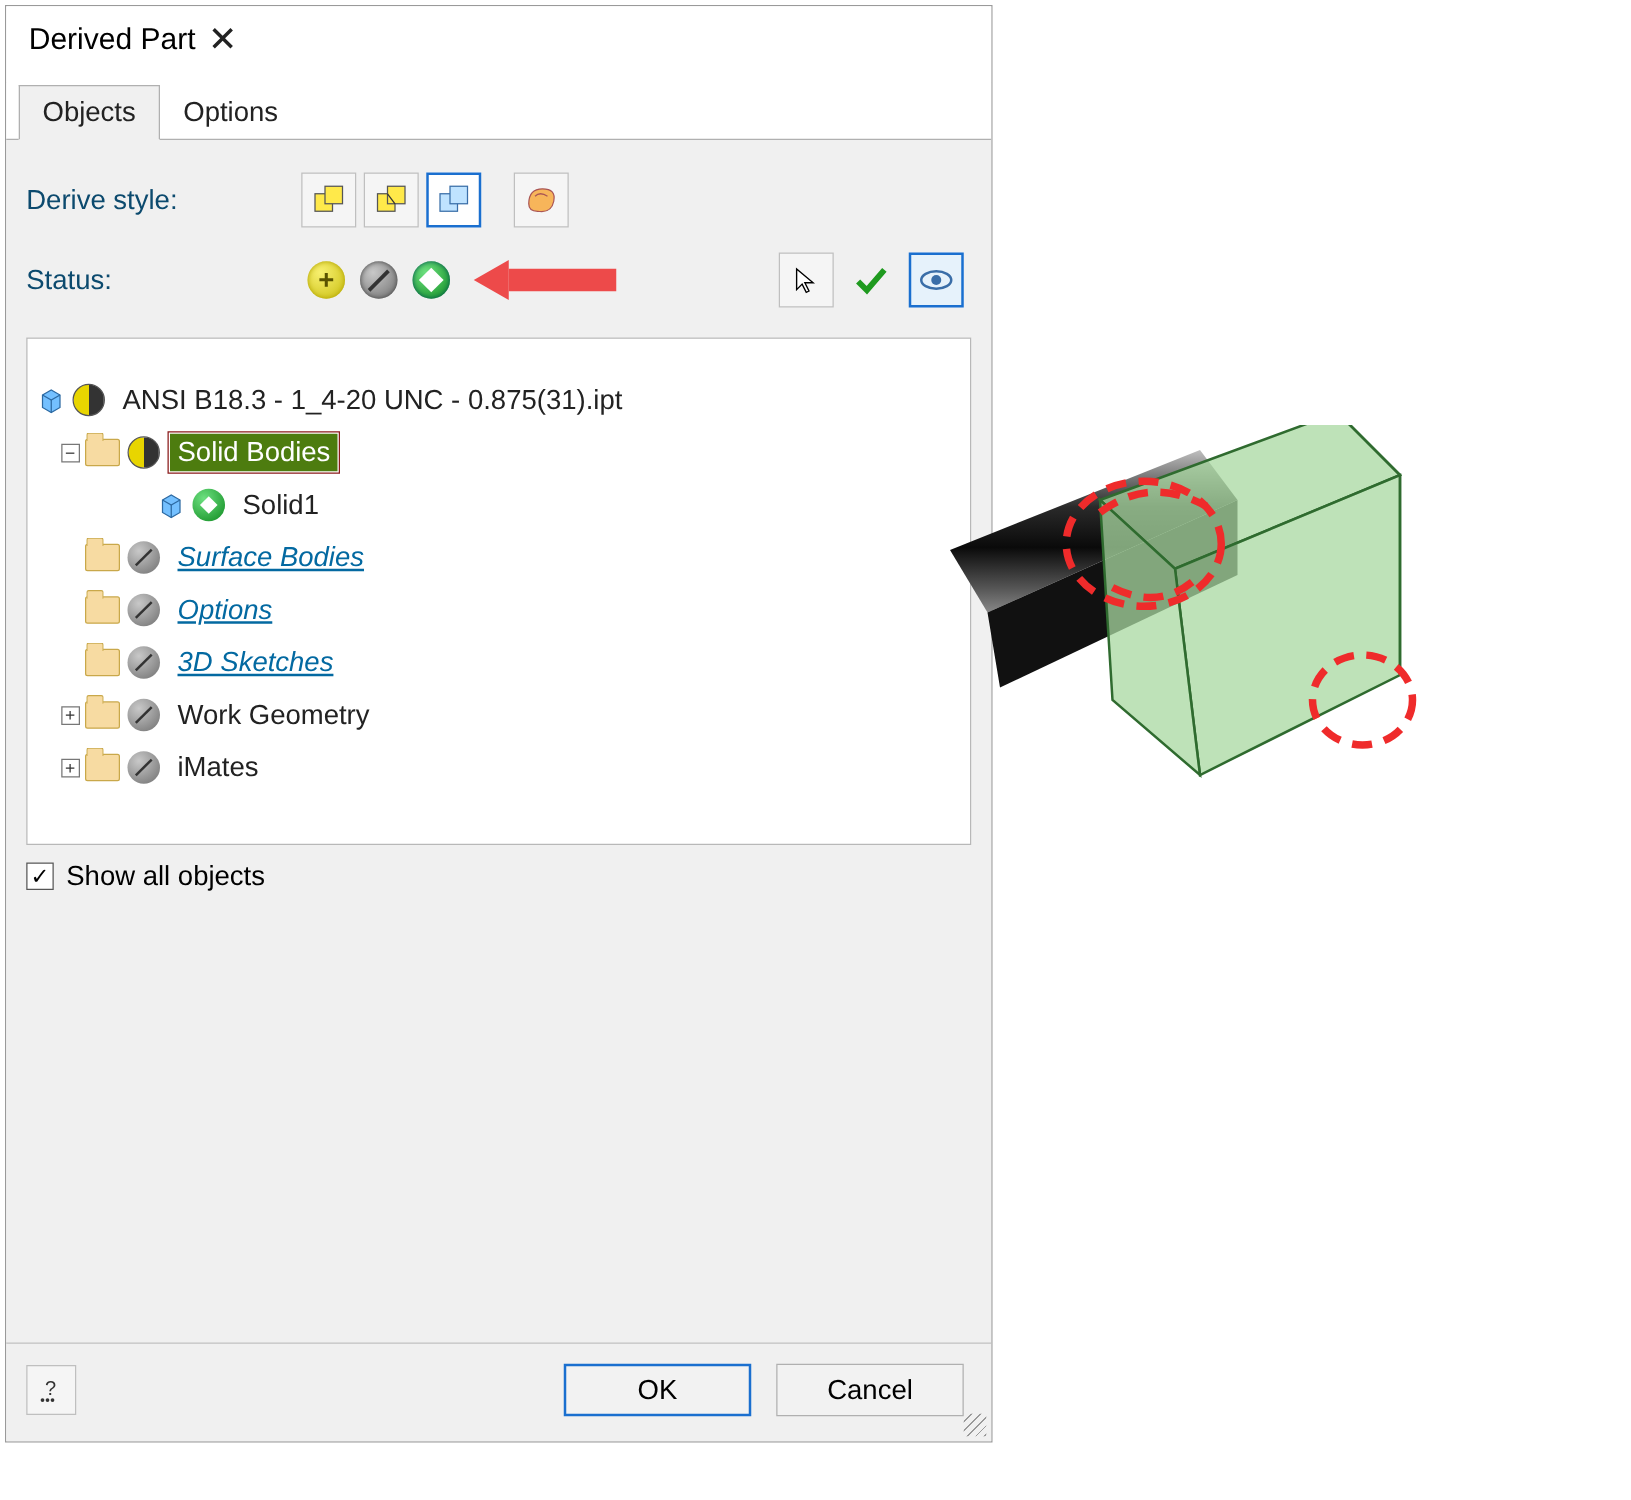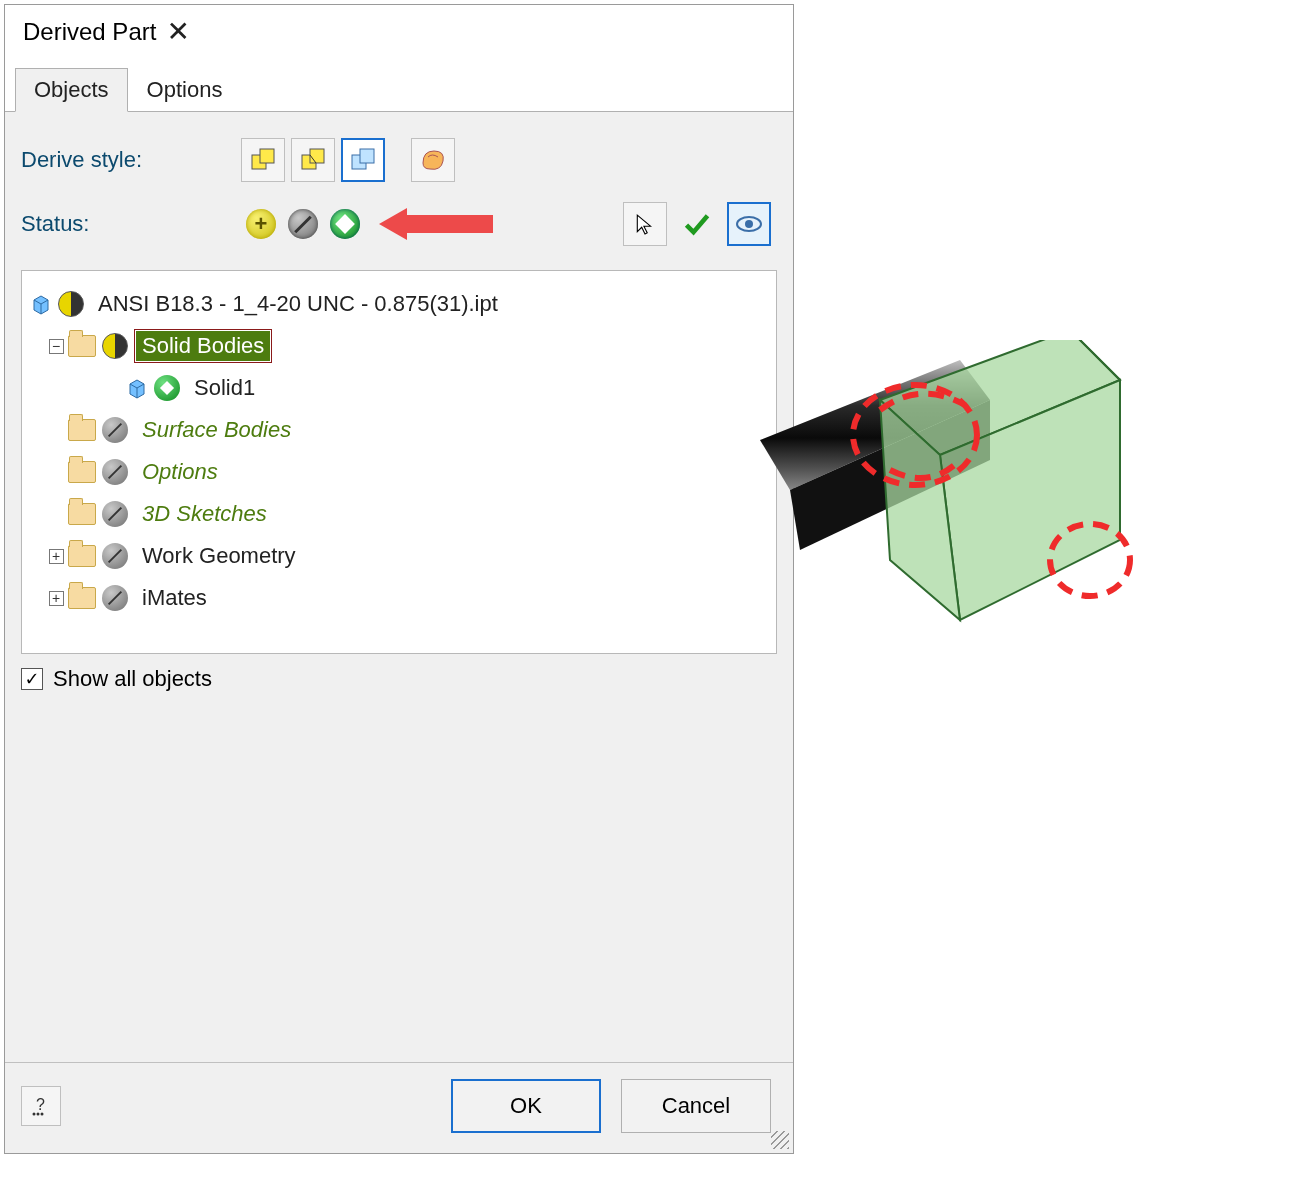--- a/index.html
+++ b/index.html
@@ -94,21 +94,21 @@
   .right-controls { display: flex; gap: 8px; margin-right: 6px; }
   .cursor-svg { width: 22px; height: 22px; }
   .check-svg { width: 28px; height: 28px; }
   .eye-svg { width: 28px; height: 20px; }
 
   .tree-panel {
     margin-top: 24px;
     background: #ffffff;
     border: 1px solid #b8b8b8;
     flex: 1;
-    padding: 12px 8px;
+    padding: 28px 8px;
     overflow: hidden;
   }
   .tree-node { display: flex; align-items: center; height: 42px; }
   .tw { display: inline-flex; align-items: center; justify-content: center; width: 24px; height: 24px; }
   .expander {
     width: 15px; height: 15px; border: 1px solid #777; background: #fff;
     display: flex; align-items: center; justify-content: center;
     font-size: 14px; line-height: 1; color: #333;
   }
   .folder {
@@ -122,21 +122,21 @@
   .cube {
     width: 22px; height: 22px; margin-right: 6px;
   }
   .status-dot { width: 26px; height: 26px; border-radius: 50%; display: flex; align-items: center; justify-content: center; margin-right: 8px; }
   .status-dot.half { background: linear-gradient(90deg, #e8d500 50%, #333 50%); border: 1px solid #555; }
   .status-dot.gray { background: radial-gradient(circle at 35% 30%, #c8c8c8, #6f6f6f); }
   .status-dot.green { background: radial-gradient(circle at 35% 30%, #6de080, #0e8a1f); }
   .status-dot .diamond-s { width: 10px; height: 10px; background: #fff; transform: rotate(45deg); }
   .status-dot .slash-s { width: 18px; height: 2px; background: #333; transform: rotate(-45deg); }
   .node-label { font-size: 22px; color: #222; padding: 2px 6px; }
-  .node-label.italic { font-style: italic; color: #4d7c0f; }
+  .node-label.italic { font-style: italic; color: #0369a1; text-decoration: underline; }
   .node-label.selected { background: #4d7c0f; color: #fff; outline: 1px solid #8a1a1a; outline-offset: 1px; }
 
   .show-all { margin-top: 12px; display: flex; align-items: center; gap: 10px; font-size: 22px; }
   .checkbox {
     width: 22px; height: 22px; border: 1px solid #555; background: #fff;
     display: flex; align-items: center; justify-content: center;
   }
   .checkbox .tick { font-size: 18px; color: #000; }
 
   .footer {
@@ -144,21 +144,21 @@
     border-top: 1px solid #c0c0c0;
     display: flex; align-items: center; justify-content: space-between;
     padding: 16px 16px 20px 16px;
   }
   .help-btn {
     width: 40px; height: 40px; border: 1px solid #bfbfbf; background: #f5f5f5;
     display: flex; align-items: center; justify-content: center; font-size: 20px; color: #333;
   }
   .footer-buttons { display: flex; gap: 20px; margin-right: 6px; }
   .dlg-btn {
-    width: 150px; height: 54px;
+    width: 150px; height: 42px;
     display: flex; align-items: center; justify-content: center;
     font-size: 22px;
     background: #f2f2f2; border: 1px solid #b0b0b0;
   }
   .dlg-btn.primary { border: 2px solid #1a6fcf; }
   .resize-grip {
     position: absolute; right: 4px; bottom: 4px;
     width: 18px; height: 18px;
     background: repeating-linear-gradient(135deg, transparent 0 4px, #999 4px 5px);
   }

